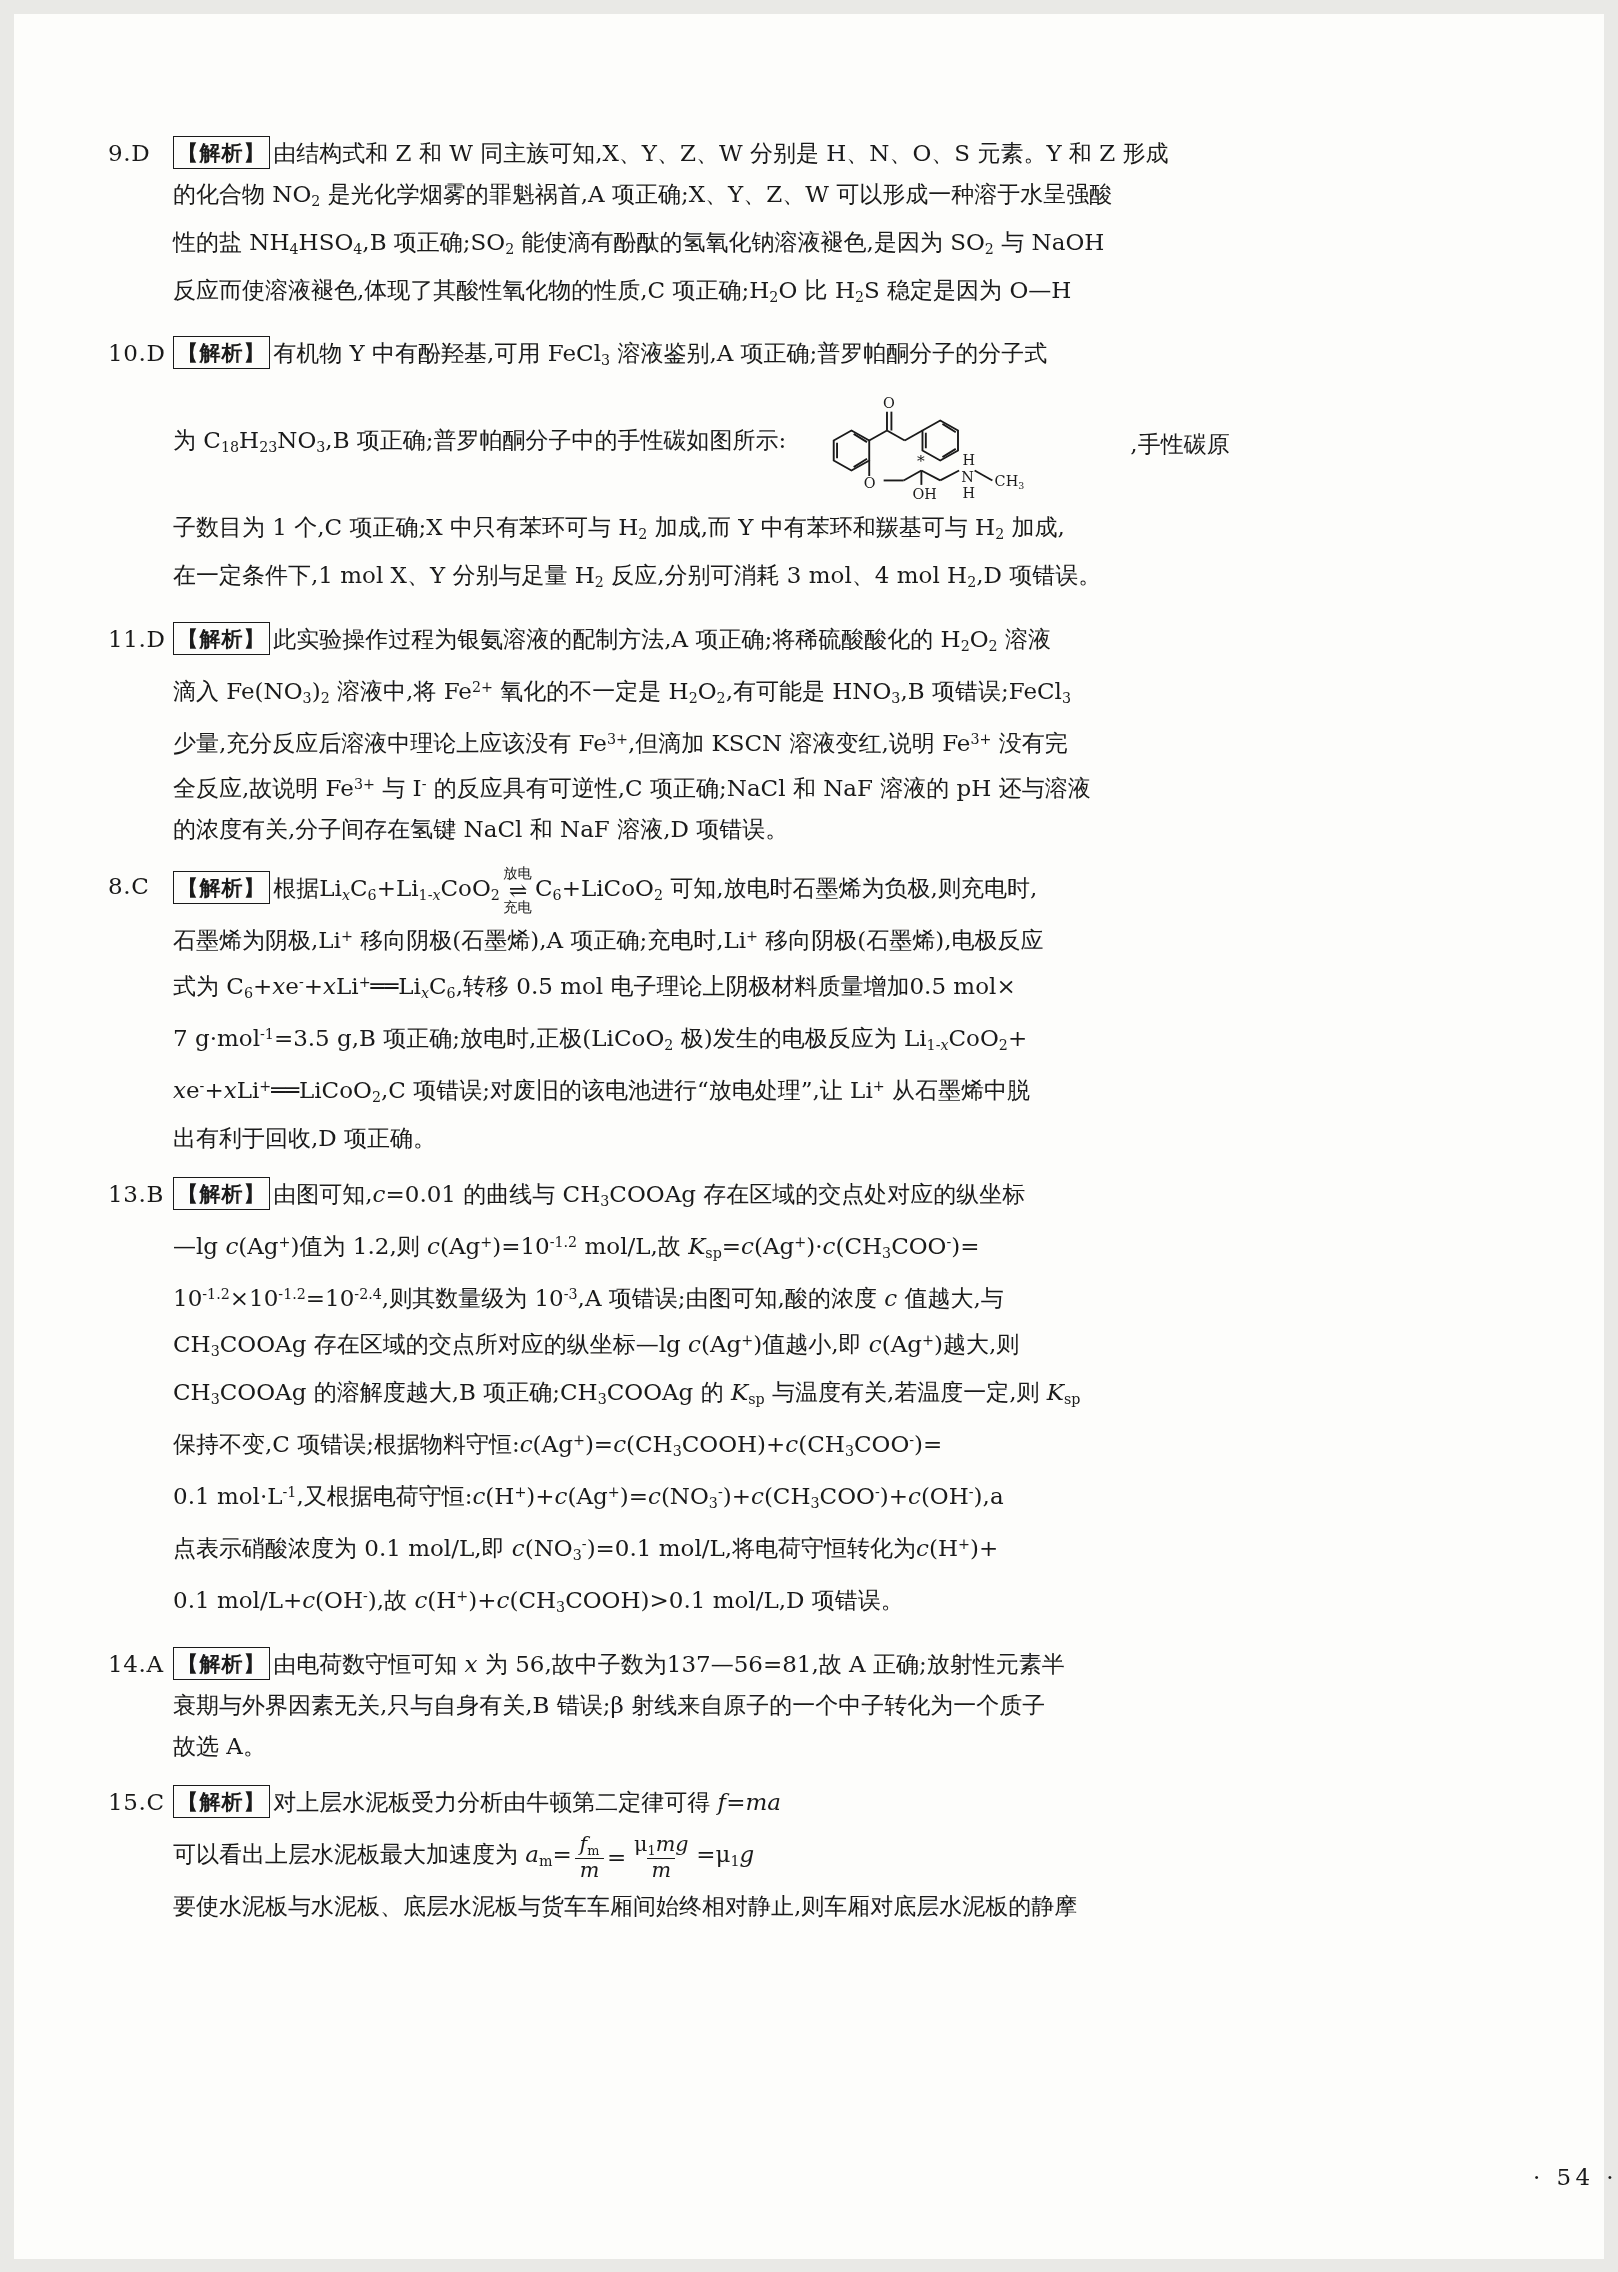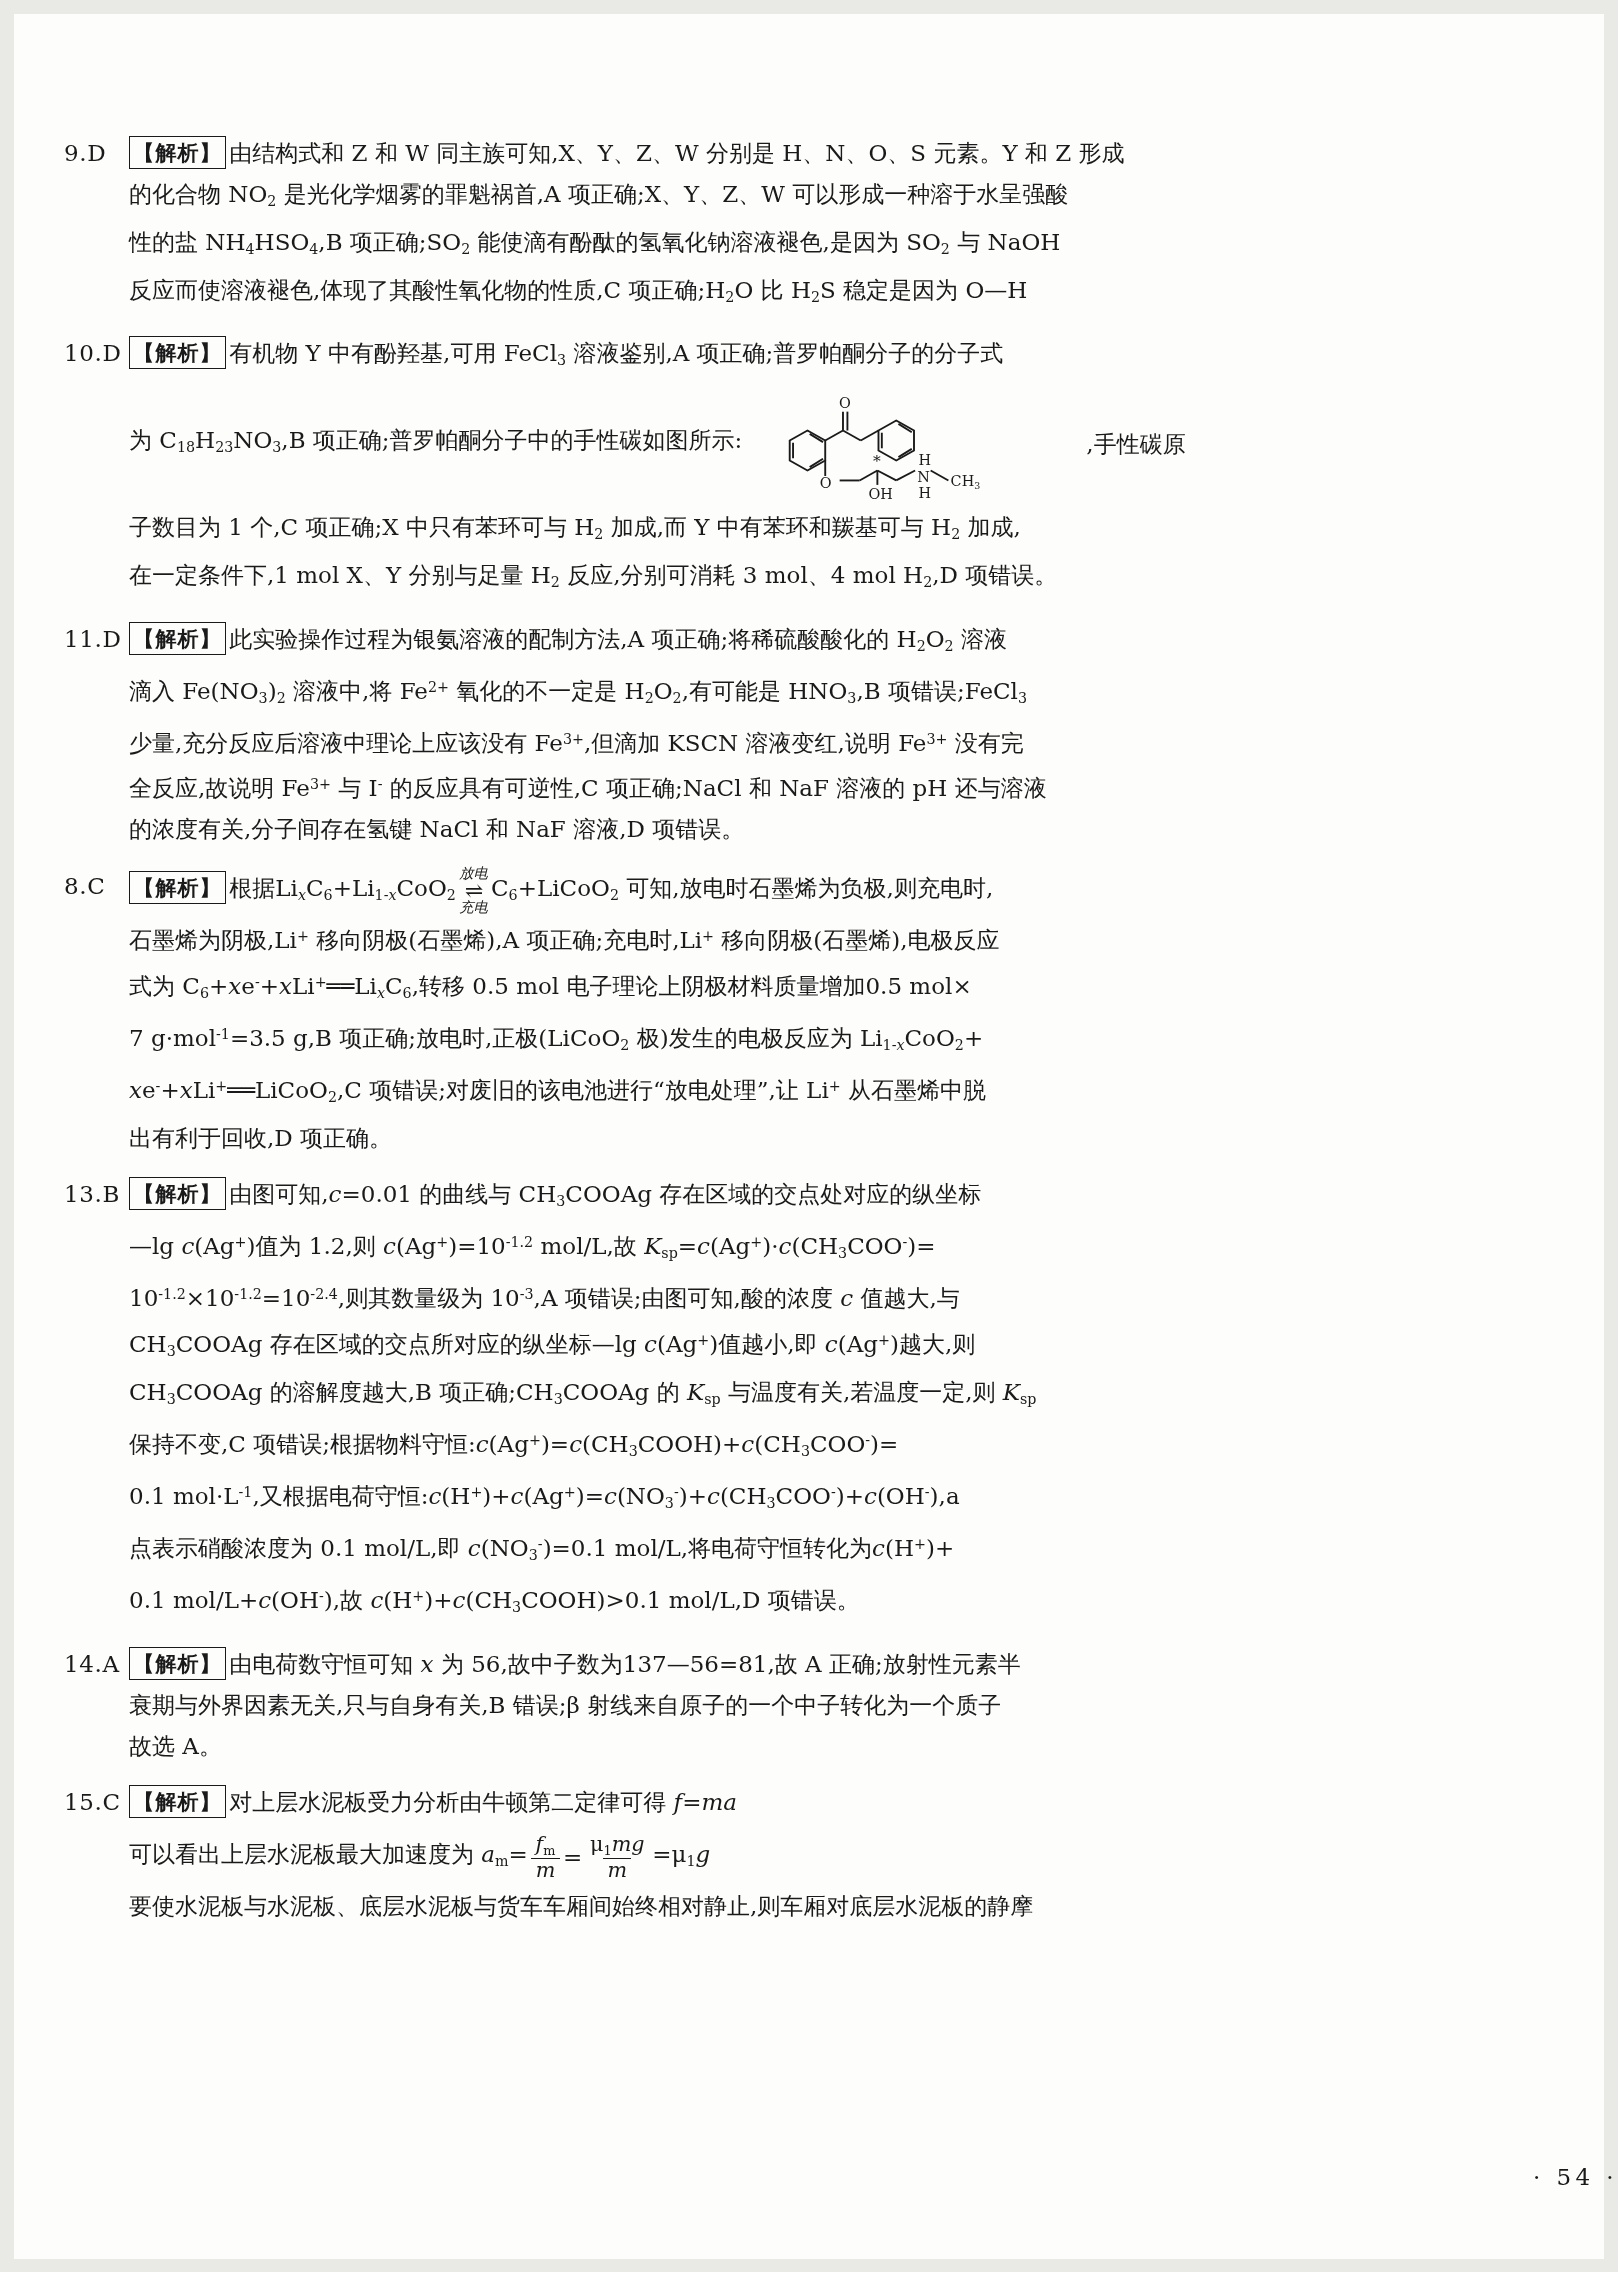--- a/index.html
+++ b/index.html
@@ -7,21 +7,21 @@
     width:1618px;
     font-family:"DejaVu Serif","Liberation Serif",serif;
     color:#1a1a1a;
   }
   .page{
     position:relative;
     width:1618px;
     min-height:2273px;
     background:#fdfdfb;
     box-sizing:border-box;
-    padding:133px 111px 67px 64px;
+    padding:133px 111px 67px 108px;
   }
   
   .edge-top,.edge-bottom,.edge-left,.edge-right{
     position:absolute;background:#e9e9e6;
   }
   .edge-top{left:0;top:0;width:1618px;height:14.4px;}
   .edge-bottom{left:0;bottom:0;width:1618px;height:14.4px;}
   .edge-left{left:0;top:0;width:14.4px;height:2273px;}
   .edge-right{right:0;top:0;width:14.4px;height:2273px;}
 
@@ -76,21 +76,20 @@
 
   
   .rxn{
     display:inline-flex;
     flex-direction:column;
     align-items:center;
     vertical-align:middle;
     margin:0 3.3px;
     line-height:1.05;
     font-size:.62em;
-    font-style:italic;
   }
   .rxn .ar{
     font-size:1.55em;
     line-height:0.9;
     letter-spacing:-1.1px;
   }
 
   .struct{
     display:block;
     margin:5.5px 0 3.3px 0;

